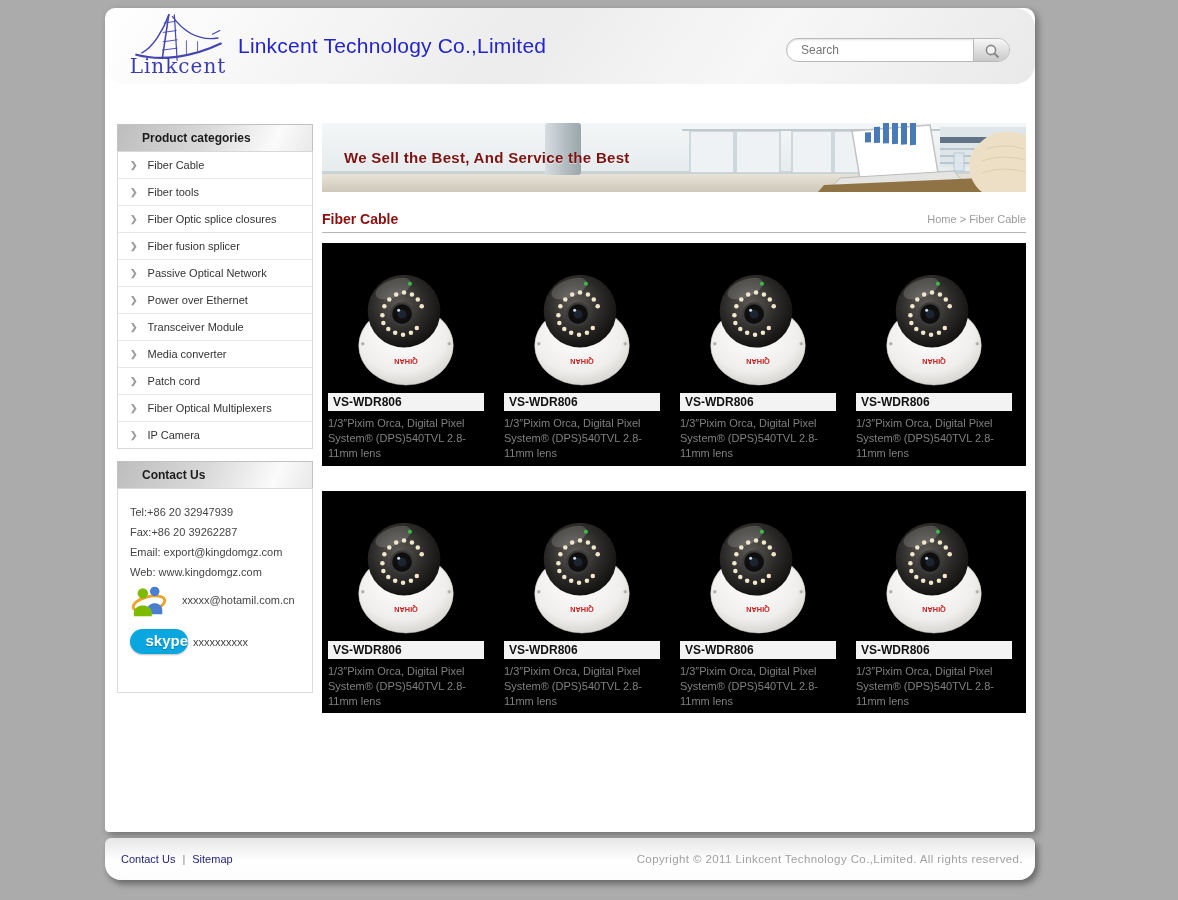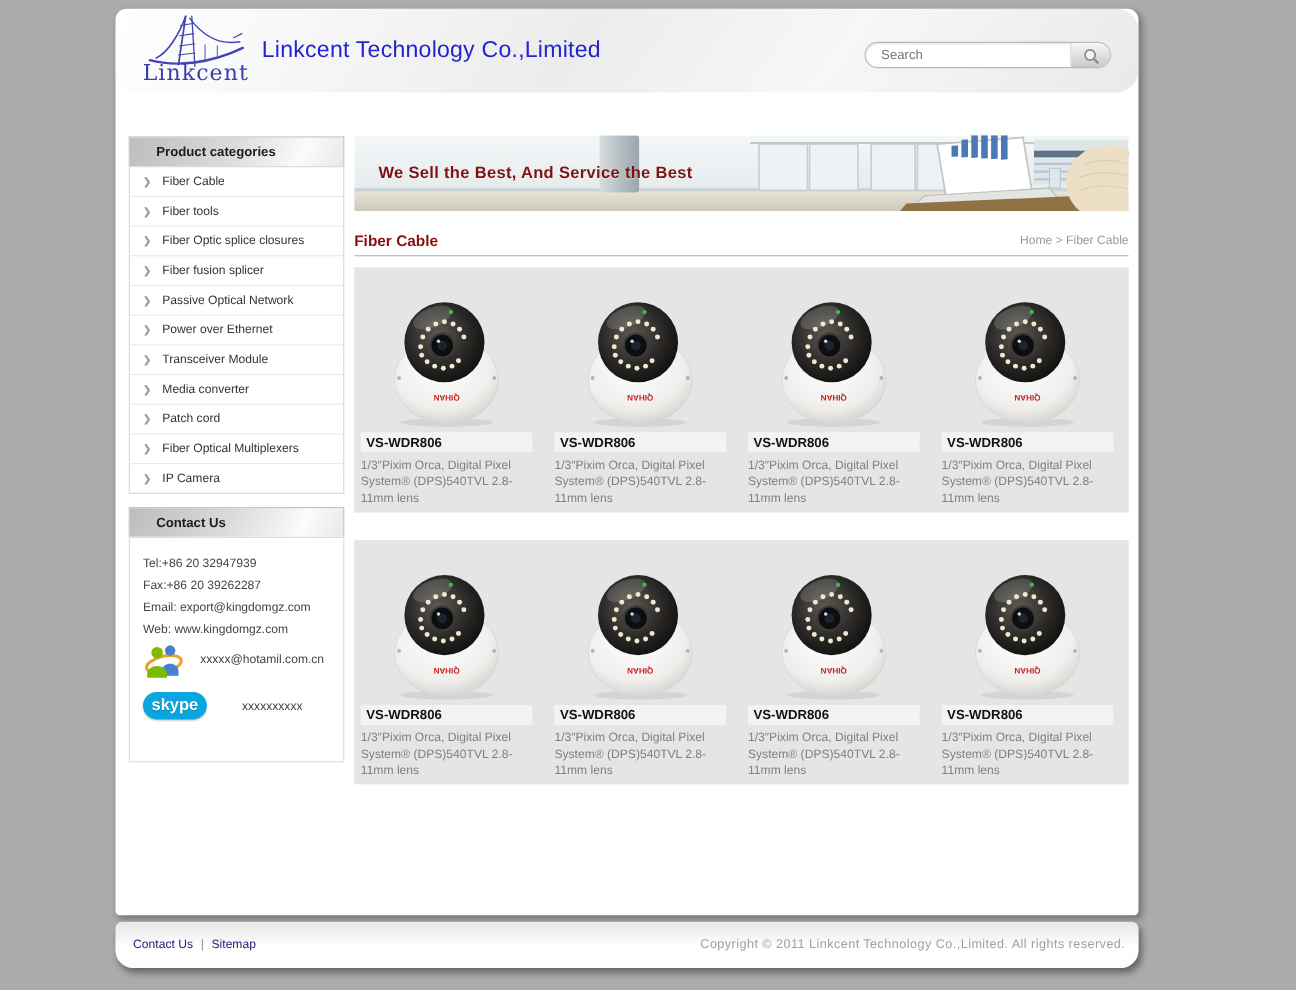--- a/index.html
+++ b/index.html
@@ -83,43 +83,43 @@
     background:#fff;border:1px solid #dadada;height:205px;box-sizing:border-box;
     padding:13px 8px 0 12px;position:relative;
   }
   .contact-line{font-size:11px;color:#444;line-height:20px;white-space:nowrap;}
   .im-row{position:absolute;left:12px;display:flex;align-items:center;}
   .im-row.msn{top:92px;}
   .im-row.skype{top:140px;}
   .im-id{font-size:11px;color:#444;}
   .msn-icon{width:38px;height:38px;margin-right:14px;cursor:pointer;}
   .skype-logo{
-    width:58px;height:25px;margin-right:32px;cursor:pointer;
+    width:58px;height:25px;margin-right:5px;cursor:pointer;
     background:#0aa6e0;border-radius:13px;color:#fff;
-    font-weight:bold;font-size:15px;text-align:center;line-height:24px;
+    font-weight:bold;font-size:15px;text-align:right;line-height:24px;
     text-shadow:0 1px 1px rgba(0,0,0,0.25);box-shadow:0 1px 2px rgba(0,0,0,0.25);
   }
   
   .main-col{position:absolute;left:217px;top:115px;width:704px;}
   .banner{position:relative;width:704px;height:69px;overflow:hidden;}
   .banner svg{display:block;}
   .banner-slogan{
     position:absolute;left:22px;top:26px;
     font-size:15px;font-weight:bold;color:#7d1212;letter-spacing:0.3px;
     text-shadow:0 1px 0 rgba(255,255,255,0.55);
   }
   .heading-row{
     margin-top:14px;height:26px;border-bottom:1px solid #b5b5b5;
     display:flex;align-items:center;justify-content:space-between;
   }
   .page-title{font-size:14px;font-weight:bold;color:#8b0e0e;}
   .breadcrumb{font-size:11px;color:#9a9a9a;}
   .breadcrumb .bc-home{cursor:pointer;}
   .product-panel{
-    margin-top:10px;background:#e5e5e5;height:223px;
+    margin-top:10px;background:#000000;height:223px;
     display:grid;grid-template-columns:repeat(4,176px);box-sizing:border-box;
     padding-top:8px;
   }
   .product-panel.row2{margin-top:25px;height:222px;}
   .product{padding:0 14px 0 6px;cursor:pointer;}
   .product-img{height:138px;display:flex;justify-content:center;align-items:flex-end;}
   .p-title{
     margin-top:4px;background:#f3f3f3;padding:2px 5px;
     font-size:12px;font-weight:bold;color:#111;
   }

